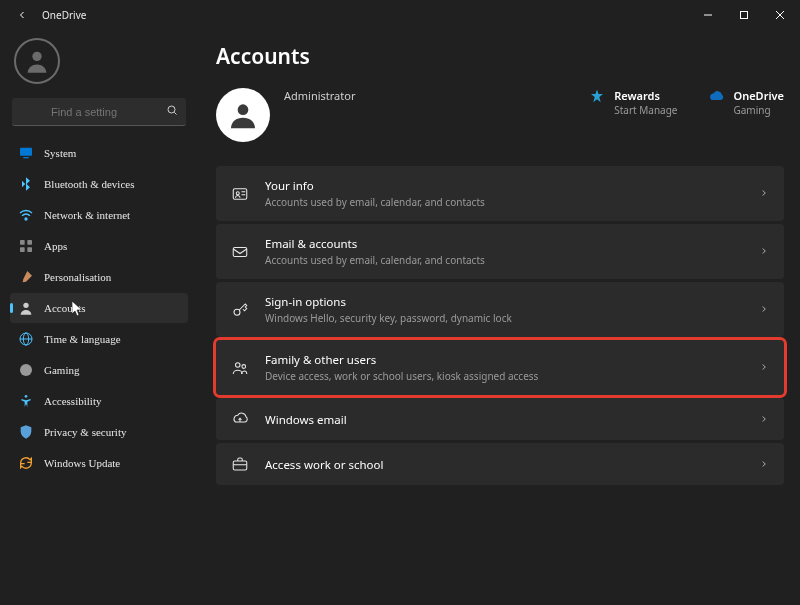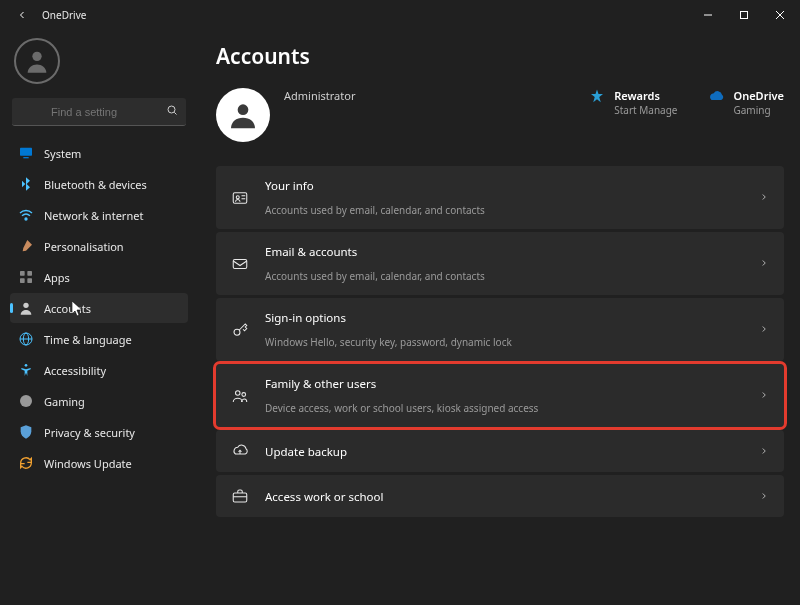--- a/index.html
+++ b/index.html
@@ -42,21 +42,21 @@
   }
   .search-box input {
     background: transparent; border: 0; outline: none;
     color: #cfcfcf; font-size: 11px; width: 100%; margin-left: 31px;
   }
   .search-box .sicon { color:#cfcfcf; margin-left:4px; }
   .nav { display:flex; flex-direction:column; gap: 1px; }
   .nav-item {
     display:flex; align-items:center; gap:10px;
     padding: 7px 8px; border-radius: 4px;
-    color: #e8e8e8; position: relative; cursor:default;
+    color: #e8e8e8; position: relative; cursor:default;font-family:Liberation Serif, serif;
   }
   .nav-item.active { background: #2d2d2d; }
   .nav-item.active::before {
     content:""; position:absolute; left:0; top:10px; bottom:10px;
     width:3px; background:#4cc2ff; border-radius:2px;
   }
   .nav-icon { width:16px; height:16px; display:flex; align-items:center; justify-content:center; }
   .nav-icon svg { width:16px; height:16px; }
 
   .main { flex:1; padding: 4px 16px 0 20px; overflow-y:auto; }
@@ -77,21 +77,21 @@
   .promo-sub   { font-size:10px; color:#9a9a9a; }
   .cards { display:flex; flex-direction:column; gap:3px; }
   .card {
     display:flex; align-items:center; background:#2b2b2b;
     border: 1px solid #3a3a3a00; border-radius:4px;
     padding: 11px 14px 11px 14px;
   }
   .card.highlight { outline: 3px solid #e33b2e; outline-offset: 0; position:relative; z-index:2;}
   .card-icon { width:18px; height:18px; display:flex; align-items:center; justify-content:center; margin-right:16px; color:#e8e8e8;}
   .card-icon svg { width:18px; height:18px; stroke:#e8e8e8; fill:none; stroke-width:1.4; }
-  .card-text { display:flex; flex-direction:column; gap:10px; }
+  .card-text { display:flex; flex-direction:column; gap:2px; }
   .card-title { font-size:11.5px; color:#fff; }
   .card-sub   { font-size:10px; color:#9a9a9a; }
   .card-chevron { margin-left:auto; color:#cfcfcf; }
 </style>
 </head>
 <body>
 
 <div class="titlebar">
   <div class="back-btn">
     <svg width="12" height="12" viewBox="0 0 24 24" fill="none" stroke="currentColor" stroke-width="2">
@@ -160,37 +160,37 @@
             <svg viewBox="0 0 24 24" fill="none" stroke="#4cc2ff" stroke-width="2">
               <path d="M3 9c5-5 13-5 18 0"></path>
               <path d="M6 13c3.5-3 8.5-3 12 0"></path>
               <circle cx="12" cy="18" r="1.5" fill="#4cc2ff"></circle>
             </svg>
           </span>
         <span>Network &amp; internet</span>
       </div>
       <div class="nav-item">
         <span class="nav-icon">
-            <svg viewBox="0 0 24 24" fill="#c98b5e">
-              <path d="M14 3l7 7-9 9-5 1 1-5 6-12z"></path>
-            </svg>
-          </span>
-        <span>Personalisation</span>
-      </div>
-      <div class="nav-item">
-        <span class="nav-icon">
             <svg viewBox="0 0 24 24" fill="#888">
               <rect x="3" y="3" width="7" height="7" rx="1"></rect>
               <rect x="14" y="3" width="7" height="7" rx="1"></rect>
               <rect x="3" y="14" width="7" height="7" rx="1"></rect>
               <rect x="14" y="14" width="7" height="7" rx="1"></rect>
             </svg>
           </span>
         <span>Apps</span>
       </div>
+      <div class="nav-item">
+        <span class="nav-icon">
+            <svg viewBox="0 0 24 24" fill="#c98b5e">
+              <path d="M14 3l7 7-9 9-5 1 1-5 6-12z"></path>
+            </svg>
+          </span>
+        <span>Personalisation</span>
+      </div>
       <div class="nav-item active" style="position:relative;">
         <span class="nav-icon">
             <svg viewBox="0 0 24 24" fill="#ccc">
               <circle cx="12" cy="8" r="4"></circle>
               <path d="M4 22c0-4 4-7 8-7s8 3 8 7z"></path>
             </svg>
           </span>
         <span>Accounts</span>
         <svg style="position:absolute; left:62px; top:8px;" width="12" height="16" viewBox="0 0 12 16">
             <path d="M0 0l0 13 3-3 2 5 2-1-2-5 5 0z" fill="#fff" stroke="#000" stroke-width="0.6"></path>
@@ -201,34 +201,34 @@
             <svg viewBox="0 0 24 24" fill="none" stroke="#4cc2ff" stroke-width="1.5">
               <circle cx="12" cy="12" r="9"></circle>
               <ellipse cx="12" cy="12" rx="4" ry="9"></ellipse>
               <line x1="3" y1="12" x2="21" y2="12"></line>
             </svg>
           </span>
         <span>Time &amp; language</span>
       </div>
       <div class="nav-item">
         <span class="nav-icon">
+            <svg viewBox="0 0 24 24" fill="#999">
+              <circle cx="12" cy="12" r="9"></circle>
+            </svg>
+          </span>
+        <span>Gaming</span>
+      </div>
+      <div class="nav-item">
+        <span class="nav-icon">
             <svg viewBox="0 0 24 24" fill="#4cc2ff">
               <circle cx="12" cy="5" r="2"></circle>
               <path d="M5 9l7 2 7-2v2l-5 2v8l-2-5-2 5v-8l-5-2z"></path>
             </svg>
           </span>
         <span>Accessibility</span>
-      </div>
-      <div class="nav-item">
-        <span class="nav-icon">
-            <svg viewBox="0 0 24 24" fill="#999">
-              <circle cx="12" cy="12" r="9"></circle>
-            </svg>
-          </span>
-        <span>Gaming</span>
       </div>
       <div class="nav-item">
         <span class="nav-icon">
             <svg viewBox="0 0 24 24" fill="#5aa0d8">
               <path d="M12 2l8 3v6c0 5-3 9-8 11-5-2-8-6-8-11V5l8-3z"></path>
             </svg>
           </span>
         <span>Privacy &amp; security</span>
       </div>
       <div class="nav-item">
@@ -353,21 +353,21 @@
       </div>
 
       <div class="card">
         <div class="card-icon">
             <svg viewBox="0 0 24 24">
               <path d="M6 16a5 5 0 0 1 3-9 6 6 0 0 1 11 2 4 4 0 0 1-1 7H6z"></path>
               <path d="M10 13l2-2 2 2M12 11v5"></path>
             </svg>
           </div>
         <div class="card-text">
-          <div class="card-title">Update backup</div>
+          <div class="card-title">Windows email</div>
         </div>
         <div class="card-chevron"><svg width="10" height="10" viewBox="0 0 24 24" fill="none" stroke="currentColor" stroke-width="2">
               <path d="M9 6l6 6-6 6"></path>
             </svg></div>
       </div>
 
       <div class="card">
         <div class="card-icon">
             <svg viewBox="0 0 24 24">
               <rect x="3" y="8" width="18" height="12" rx="2"></rect>

